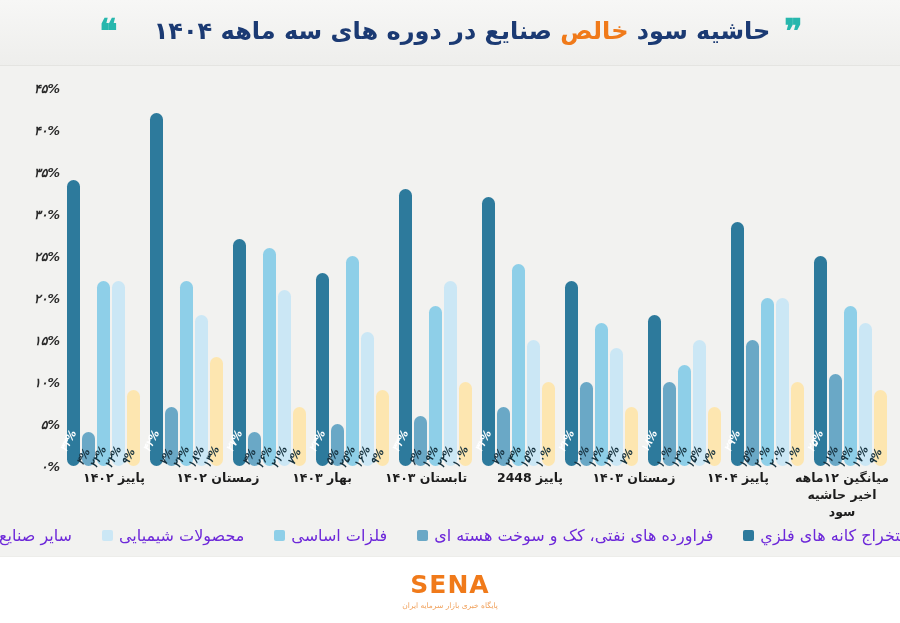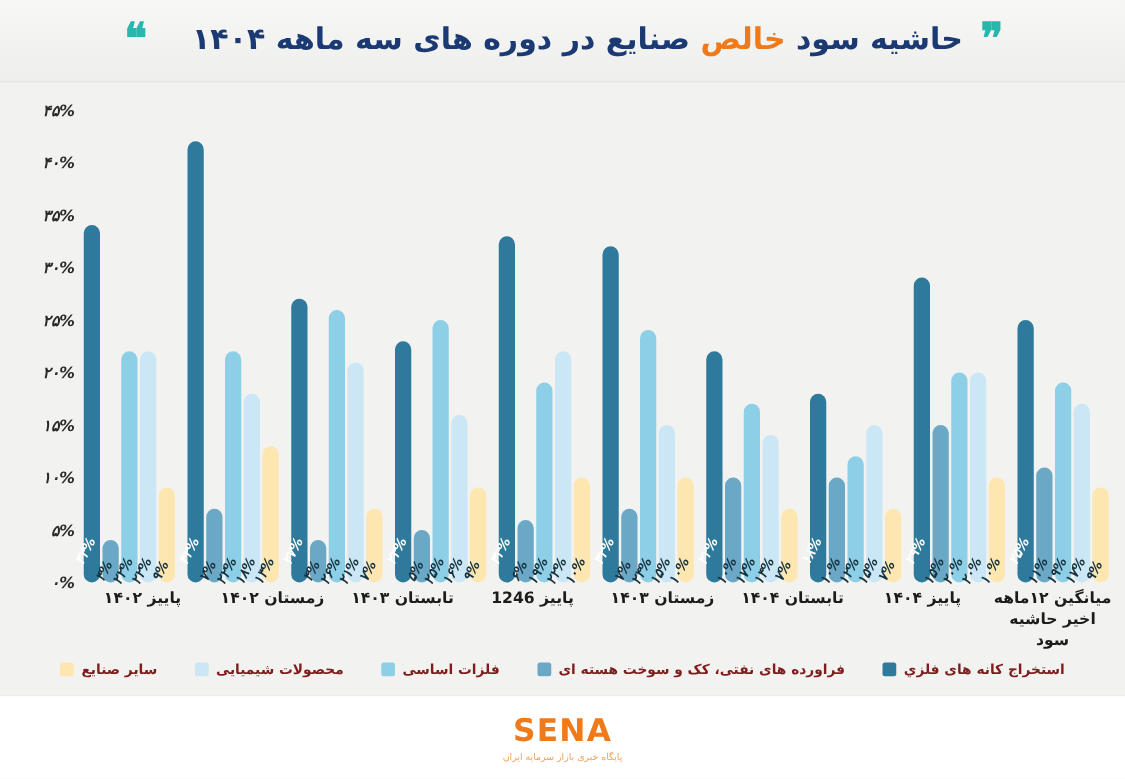--- a/index.html
+++ b/index.html
@@ -80,21 +80,21 @@
     color:#1c1c1c;line-height:1.35;padding:0 2px;box-sizing:border-box;
   }
   
   #legend{
     position:absolute;left:0;top:522px;width:900px;height:26px;
     display:flex;flex-direction:row-reverse;align-items:center;
     justify-content:center;gap:30px;direction:rtl;
   }
   .legend-item{display:flex;flex-direction:row-reverse;align-items:center;gap:6px;}
   .swatch{width:11px;height:11px;border-radius:2px;display:inline-block;}
-  .legend-label{font-size:11px;font-weight:bold;color:#7f1d1d;white-space:nowrap;}
+  .legend-label{font-size:16px;font-weight:normal;color:#6d28d9;white-space:nowrap;}
   
   #footer{
     position:absolute;left:0;bottom:0;width:900px;height:66px;
     background:#ffffff;border-top:1px solid #ededea;
     display:flex;flex-direction:column;align-items:center;justify-content:center;
   }
   #brand{
     font-size:25px;font-weight:bold;color:#f07a1a;letter-spacing:1px;
     direction:ltr;font-family:"DejaVu Sans","Liberation Sans",sans-serif;
   }
@@ -298,24 +298,24 @@
         <div class="bar c4" style="background: rgb(253, 230, 176); height: 75.6px;">
           <span class="vlabel">۹%</span>
         </div>
       </div>
     </div>
 </div>
 
 <div id="xaxis">
     <div class="xlabel">پاییز ۱۴۰۲</div>
     <div class="xlabel">زمستان ۱۴۰۲</div>
+    <div class="xlabel">بهار ۱۴۰۳</div>
     <div class="xlabel">تابستان ۱۴۰۳</div>
-    <div class="xlabel">پاییز 1246</div>
+    <div class="xlabel">پاییز 2448</div>
     <div class="xlabel">زمستان ۱۴۰۳</div>
-    <div class="xlabel">تابستان ۱۴۰۴</div>
     <div class="xlabel">پاییز ۱۴۰۴</div>
     <div class="xlabel">میانگین ۱۲ماهه اخیر حاشیه سود</div>
   </div>
 
 <div id="legend">
     <div class="legend-item">
       <span class="swatch" style="background: rgb(253, 230, 176);"></span>
       <span class="legend-label">سایر صنایع</span>
     </div>
     <div class="legend-item">

